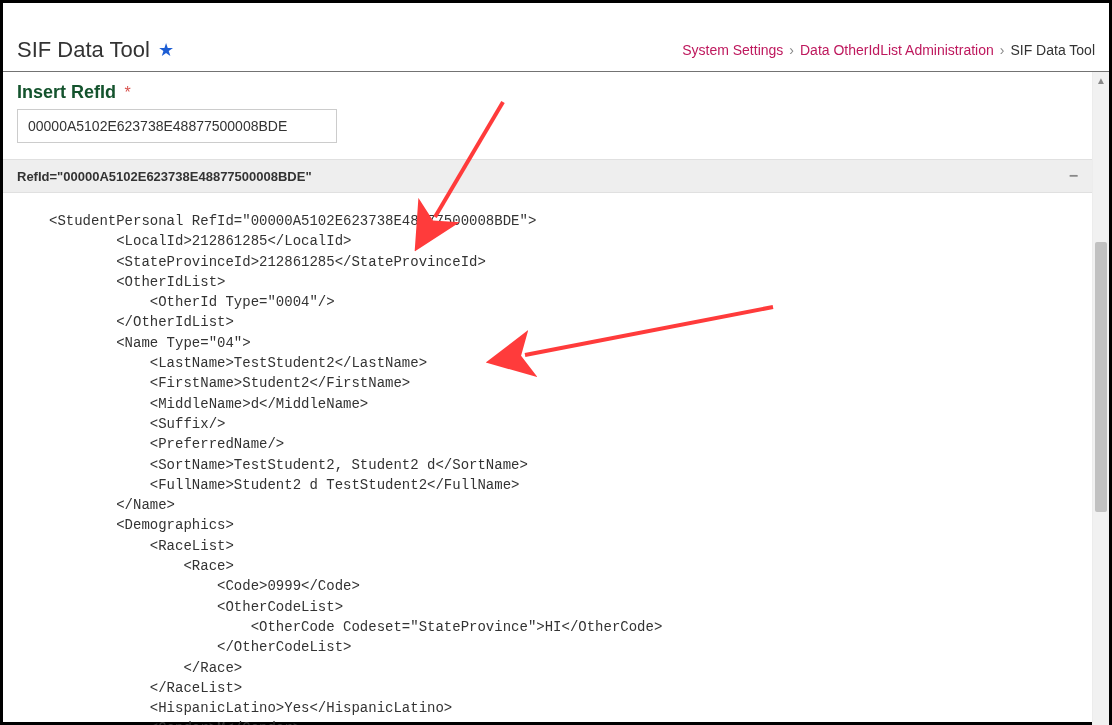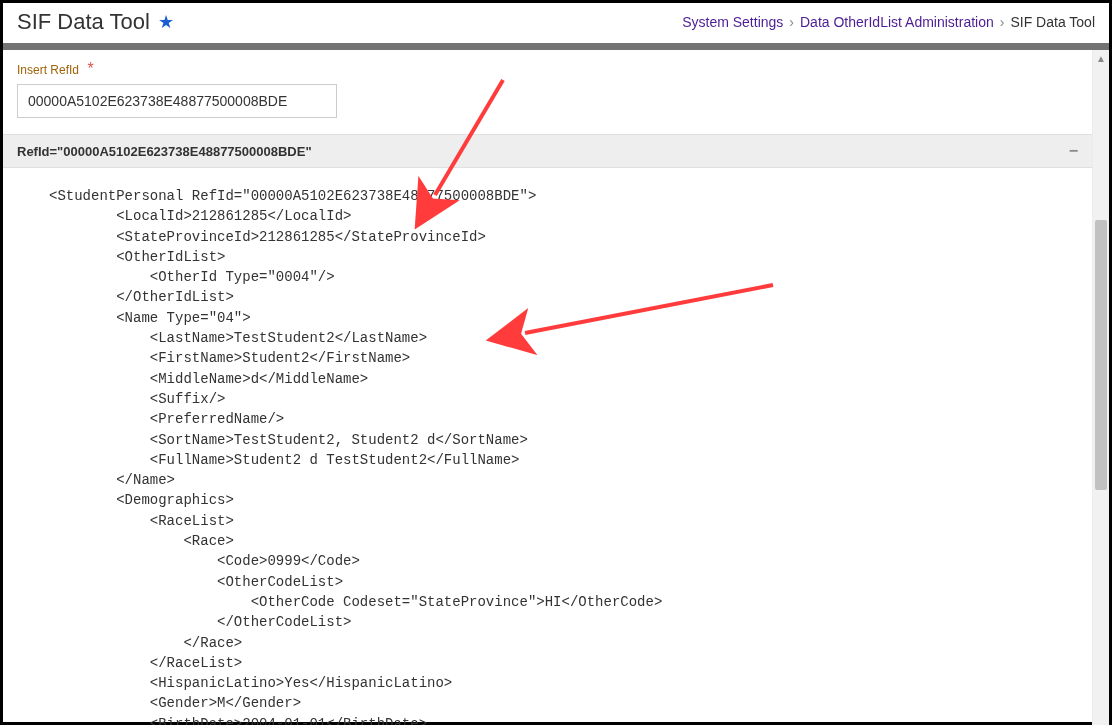--- a/index.html
+++ b/index.html
@@ -1,36 +1,36 @@
 <!DOCTYPE html>
 <html><head>
 <meta charset="utf-8">
 <style>
   * { box-sizing: border-box; margin: 0; padding: 0; }
   html, body { width: 1112px; height: 725px; font-family: "Segoe UI", Arial, sans-serif; background: #fff; overflow: hidden; }
   .frame { width: 1112px; height: 725px; border: 3px solid #000; position: relative; background: #fff; display: flex; flex-direction: column; }
   
-  .header { display: flex; align-items: center; justify-content: space-between; padding: 6px 14px 8px 14px; border-bottom: 7px solid #737373; }
+  .header { display: flex; align-items: center; justify-content: space-between; padding: 6px 14px 8px 14px; border-bottom: 1px solid #737373; margin-top: 28px; }
   .title-wrap { display: flex; align-items: center; gap: 8px; }
   .page-title { font-size: 22px; font-weight: 400; color: #333; }
   .star-icon { color: #1c5dd4; font-size: 18px; line-height: 1; }
   .breadcrumb { font-size: 14px; color: #555; display: flex; align-items: center; gap: 6px; }
-  .breadcrumb a { color: #4c1d95; text-decoration: none; }
+  .breadcrumb a { color: #be185d; text-decoration: none; }
   .breadcrumb-sep { color: #888; }
   .breadcrumb-current { color: #333; }
   
   .main { flex: 1 1 auto; position: relative; display: flex; }
   .content { flex: 1 1 auto; overflow: hidden; position: relative; padding: 0; }
   .vscroll { width: 17px; background: #f1f1f1; position: relative; border-left: 1px solid #ececec; }
   .vscroll-up, .vscroll-down { position: absolute; left: 0; right: 0; height: 17px; display: flex; align-items: center; justify-content: center; color: #888; font-size: 10px; }
   .vscroll-up { top: 0; }
   .vscroll-thumb { position: absolute; left: 2px; right: 2px; top: 170px; height: 270px; background: #c1c1c1; border-radius: 2px; }
   
   .insert-block { padding: 10px 14px 16px 14px; }
-  .field-label { font-size: 12px; font-weight: 400; color: #a16207; }
+  .field-label { font-size: 18px; font-weight: 700; color: #14532d; }
   .req { color: #d9534f; margin-left: 4px; }
   .refid-input { margin-top: 6px; width: 320px; height: 34px; border: 1px solid #ccc; border-radius: 0; padding: 0 10px; font-size: 14px; color: #333; background: #fff; }
   
   .result-header { background: #eeeeee; border-top: 1px solid #e0e0e0; border-bottom: 1px solid #e0e0e0; padding: 8px 14px; display: flex; align-items: center; justify-content: space-between; }
   .result-title { font-size: 13px; font-weight: 700; color: #333; }
   .collapse-icon { color: #888; font-size: 16px; font-weight: 700; line-height: 1; }
   
   .code-area { padding: 18px 30px 0 46px; font-family: Consolas, "Courier New", monospace; font-size: 14px; color: #333; white-space: pre; line-height: 1.45; overflow: hidden; }
   
   .arrow-svg { position: absolute; inset: 0; pointer-events: none; }

